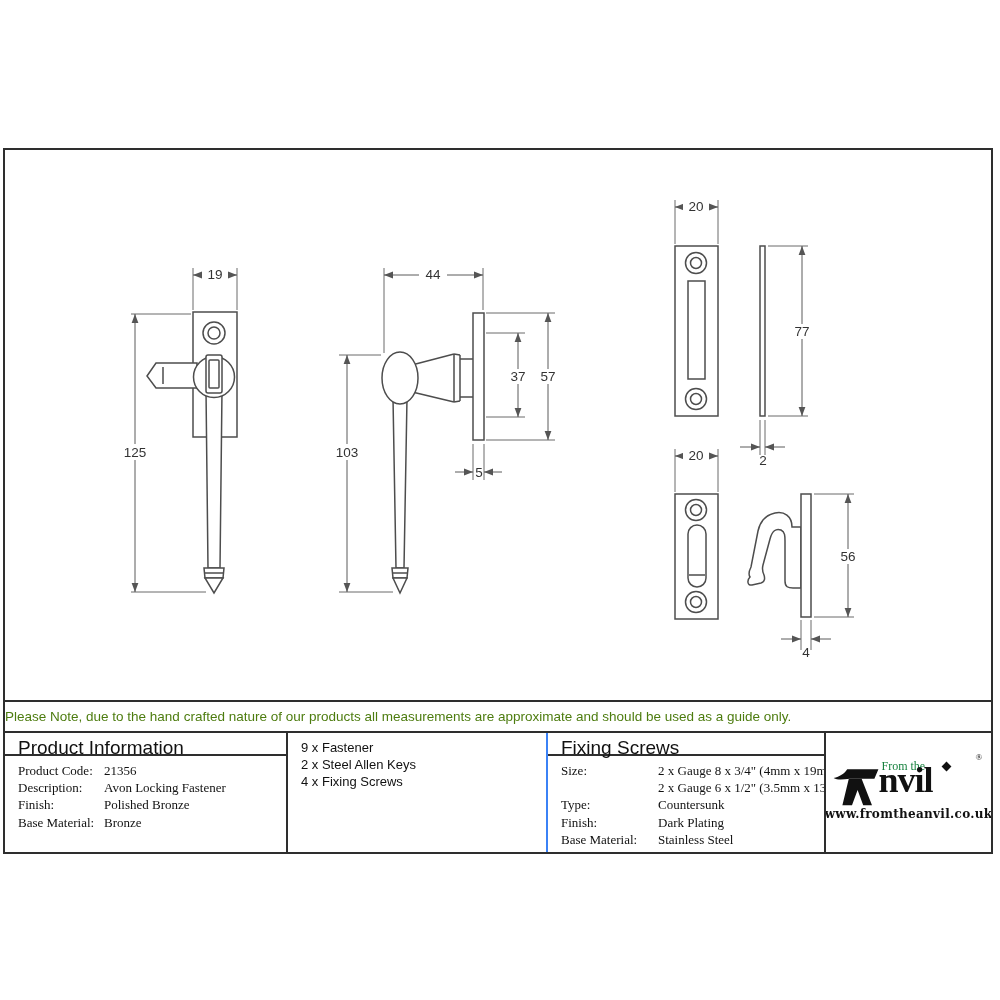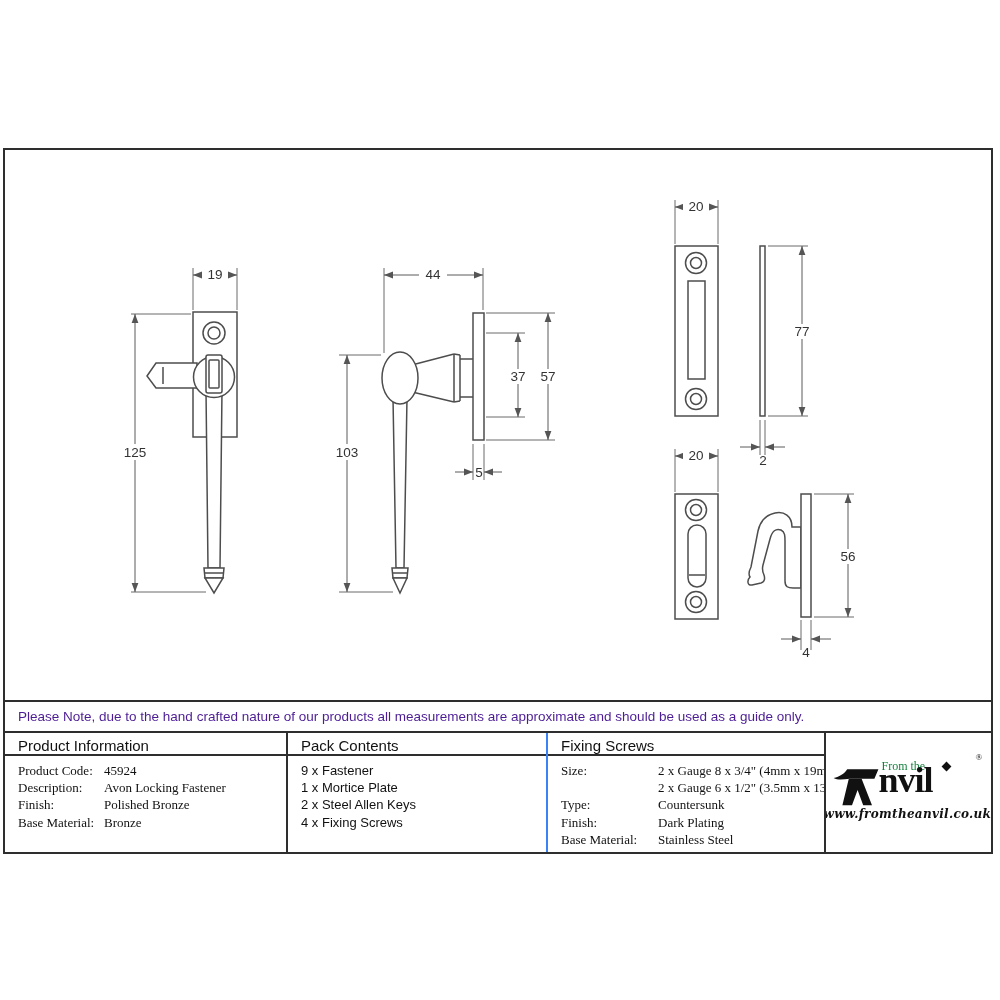--- a/index.html
+++ b/index.html
@@ -9,31 +9,31 @@
     overflow:hidden;
   }
   .sheet{
     position:absolute;left:3px;top:148px;width:990px;height:706px;
     border:2px solid #2e2e2e;box-sizing:border-box;background:#fff;
   }
   .draw-area{height:550px;position:relative;}
   .draw-area svg{display:block;}
   .note-row{
     height:29px;border-top:2px solid #2e2e2e;display:flex;align-items:center;
-    padding-left:13px;font-size:13.5px;color:#4c1d95;
+    font-size:13.5px;color:#4d7c0f;
   }
   .spec-table{height:119px;border-top:2px solid #2e2e2e;display:flex;}
   .cell{box-sizing:border-box;overflow:hidden;}
   .c1{width:281px;}
   .c2{width:260px;border-left:2px solid #2e2e2e;}
   .c3{width:278px;border-left:2px solid #3b82f6;}
   .c4{flex:1;border-left:2px solid #2e2e2e;display:flex;align-items:center;justify-content:center;}
   .th{
     height:17px;border-bottom:2px solid #2e2e2e;padding:4px 0 0 13px;
-    font-size:15px;color:#111;
+    font-size:19px;color:#111;
   }
   .tbody{padding:6px 0 0 13px;font-size:13px;line-height:17.2px;color:#111;}
   .tr{display:flex;font-family:Liberation Serif, serif;}
   .tl{flex:0 0 86px;}
   .c3 .tl{flex:0 0 97px;}
   .tv{flex:1;white-space:nowrap;}
   .li{white-space:nowrap;}
   
   .ln{stroke:#4d4d4d;stroke-width:1.5;fill:none;}
   .shp{stroke:#4d4d4d;stroke-width:1.5;fill:#ffffff;}
@@ -50,22 +50,22 @@
   }
   .tagline{
     position:absolute;left:52px;top:2px;font-family:"Liberation Serif","DejaVu Serif",serif;
     font-size:12px;color:#15803d;white-space:nowrap;
   }
   .diamond{position:absolute;left:113px;top:6px;width:7px;height:7px;background:#111;transform:rotate(45deg);}
   .reg{
     position:absolute;left:146px;top:-5px;font-size:9px;font-family:"Liberation Serif",serif;color:#111;
   }
   .logo-url{
-    position:absolute;left:-6px;top:50px;width:170px;
-    font-family:"DejaVu Serif","Liberation Serif",serif;font-style:italic;font-weight:bold;
+    position:absolute;left:-6px;top:50px;width:170px;text-align:center;
+    font-family:"DejaVu Serif","Liberation Serif",serif;font-weight:bold;
     font-size:12px;color:#111;letter-spacing:0.3px;white-space:nowrap;
   }
 </style>
 </head>
 <body>
 
 <div class="sheet">
 
   <div class="draw-area">
     <svg width="986" height="550" viewBox="0 0 986 550">
@@ -232,42 +232,40 @@
     <span>Please Note, due to the hand crafted nature of our products all measurements are approximate and should be used as a guide only.</span>
   </div>
 
   <div class="spec-table">
 
     <div class="cell c1">
       <div class="th">Product Information</div>
       <div class="tbody">
         <div class="tr">
           <span class="tl">Product Code:</span>
-          <span class="tv">45924</span>
+          <span class="tv">21356</span>
         </div>
         <div class="tr">
           <span class="tl">Description:</span>
           <span class="tv">Avon Locking Fastener</span>
         </div>
         <div class="tr">
           <span class="tl">Finish:</span>
           <span class="tv">Polished Bronze</span>
         </div>
         <div class="tr">
           <span class="tl">Base Material:</span>
           <span class="tv">Bronze</span>
         </div>
       </div>
     </div>
 
     <div class="cell c2">
-      <div class="th">Pack Contents</div>
       <div class="tbody">
         <div class="li">9 x Fastener</div>
-        <div class="li">1 x Mortice Plate</div>
         <div class="li">2 x Steel Allen Keys</div>
         <div class="li">4 x Fixing Screws</div>
       </div>
     </div>
 
     <div class="cell c3">
       <div class="th">Fixing Screws</div>
       <div class="tbody">
         <div class="tr">
           <span class="tl">Size:</span>

